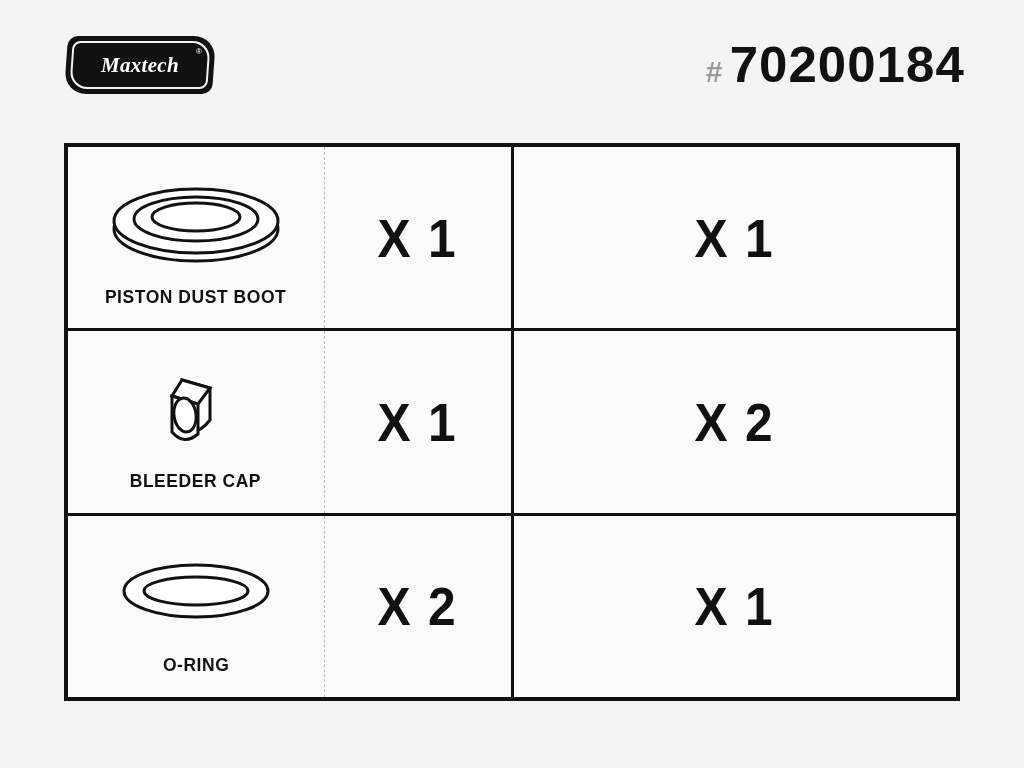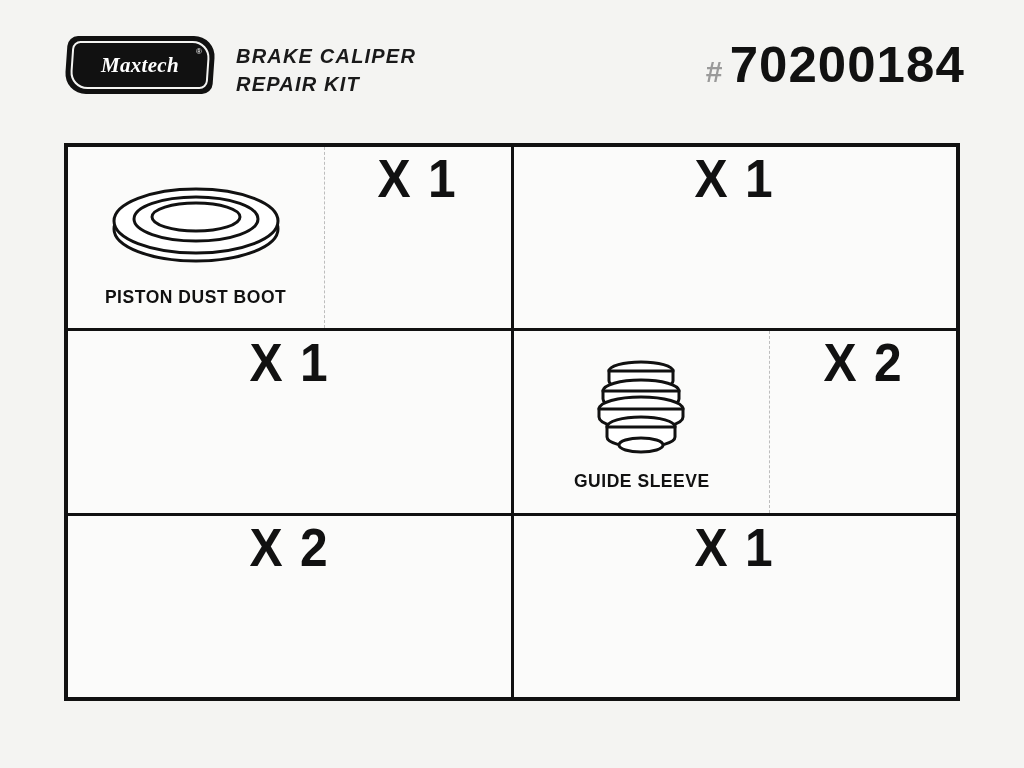--- a/index.html
+++ b/index.html
@@ -138,20 +138,21 @@
     flex-direction: column;
     align-items: center;
     justify-content: center;
     border-right: 1px dashed #bdbdbd;
     box-sizing: border-box;
     padding-top: 6px;
   }
   .cell-qty {
     flex: 1 1 auto;
     display: flex;
+    align-items: center;
     justify-content: center;
     box-sizing: border-box;
   }
 
   .art {
     height: 98px;
     display: flex;
     align-items: center;
     justify-content: center;
   }
@@ -180,24 +181,20 @@
 
 <div class="header">
 
   <div class="logo-badge">
     <div class="logo-inner">
       <span class="logo-text">Maxtech</span>
       <span class="logo-reg">®</span>
     </div>
   </div>
 
-  <div class="kit-title">
-    <div>BRAKE CALIPER</div>
-    <div>REPAIR KIT</div>
-  </div>
 
   <div class="part-number">
     <span class="hash-sign">#</span>
     <span class="pn-value">70200184</span>
   </div>
 
 </div>
 
 <div class="table">
 
@@ -226,54 +223,60 @@
       <div class="cell-qty">
         <span class="qty-text">X 1</span>
       </div>
     </div>
 
   </div>
 
   <div class="row">
 
     <div class="half left">
-      <div class="cell-qty">
-        <span class="qty-text">X 1</span>
-      </div>
-    </div>
-
-    <div class="half">
       <div class="cell-part">
         <div class="art">
-          <svg width="150" height="100" viewBox="0 0 150 100">
+          <svg width="120" height="98" viewBox="0 0 120 98">
             <g fill="#ffffff" stroke="#111111" stroke-width="3">
-              <ellipse cx="75" cy="14" rx="32" ry="9"></ellipse>
-              <path d="M43,14 L43,24 A32,9 0 0,0 107,24 L107,14 Z"></path>
-              <ellipse cx="75" cy="34" rx="38" ry="11"></ellipse>
-              <path d="M37,34 L37,42 A38,11 0 0,0 113,42 L113,34 Z"></path>
-              <ellipse cx="75" cy="52" rx="42" ry="12"></ellipse>
-              <path d="M33,52 L33,60 A42,12 0 0,0 117,60 L117,52 Z"></path>
-              <ellipse cx="75" cy="70" rx="34" ry="10"></ellipse>
-              <path d="M41,70 L41,80 A34,10 0 0,0 109,80 L109,70 Z"></path>
-              <ellipse cx="75" cy="88" rx="22" ry="7"></ellipse>
+              <path d="M46,22 L74,30 L74,62 Q60,80 46,70 Z"></path>
+              <path d="M46,22 L74,30 L62,46 L36,38 Z"></path>
+              <path d="M36,38 L62,46 L62,76 Q48,88 36,74 Z"></path>
+              <ellipse cx="49" cy="57" rx="11" ry="17" transform="rotate(-8 49 57)"></ellipse>
             </g>
           </svg>
         </div>
-        <div class="part-label">GUIDE SLEEVE</div>
-      </div>
+        <div class="part-label">BLEEDER CAP</div>
+      </div>
+      <div class="cell-qty">
+        <span class="qty-text">X 1</span>
+      </div>
+    </div>
+
+    <div class="half">
       <div class="cell-qty">
         <span class="qty-text">X 2</span>
       </div>
     </div>
 
   </div>
 
   <div class="row">
 
     <div class="half left">
+      <div class="cell-part">
+        <div class="art">
+          <svg width="180" height="80" viewBox="0 0 180 80">
+            <g fill="#ffffff" stroke="#111111" stroke-width="3">
+              <ellipse cx="90" cy="40" rx="72" ry="26"></ellipse>
+              <ellipse cx="90" cy="40" rx="52" ry="14"></ellipse>
+            </g>
+          </svg>
+        </div>
+        <div class="part-label">O-RING</div>
+      </div>
       <div class="cell-qty">
         <span class="qty-text">X 2</span>
       </div>
     </div>
 
     <div class="half">
       <div class="cell-qty">
         <span class="qty-text">X 1</span>
       </div>
     </div>

